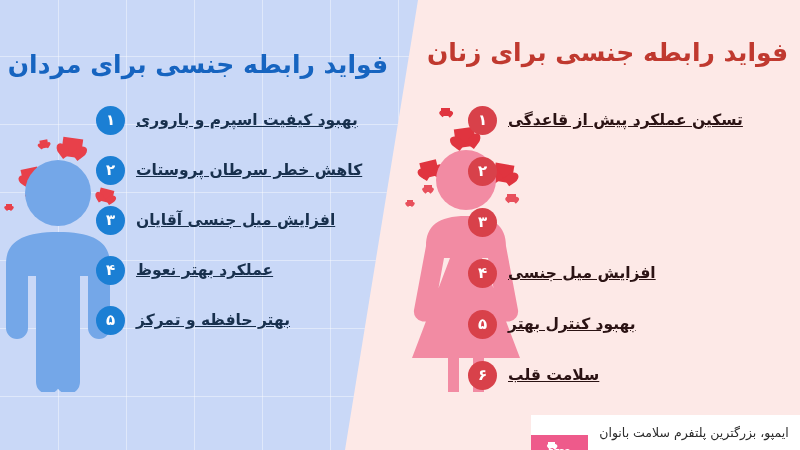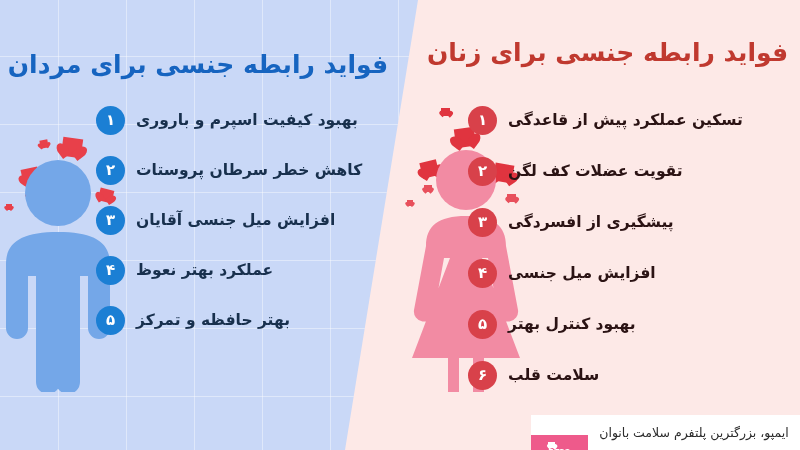--- a/index.html
+++ b/index.html
@@ -100,20 +100,21 @@
     box-sizing: border-box;
   }
   .badge-blue { background: #1b7fd4; }
   .badge-red  { background: #d8414a; }
 
   .row-text {
     font-size: 15.5px;
     font-weight: bold;
     white-space: nowrap;
     line-height: 1.1;
+    text-decoration: underline;
   }
   .text-blue { color: #18304d; }
   .text-red  { color: #2b1314; }
 
   
   .figure { position: absolute; }
   .fig-man   { left: -8px;  top: 160px; }
   .fig-woman { left: 404px; top: 150px; }
 
   
@@ -285,25 +286,23 @@
     </div>
   </div>
 
   <div class="list list-women">
     <div class="row">
       <span class="badge badge-red">۱</span>
       <span class="row-text text-red">تسکین عملکرد پیش از قاعدگی</span>
     </div>
     <div class="row">
       <span class="badge badge-red">۲</span>
-      <span class="row-text text-red">تقویت عضلات کف لگن</span>
     </div>
     <div class="row">
       <span class="badge badge-red">۳</span>
-      <span class="row-text text-red">پیشگیری از افسردگی</span>
     </div>
     <div class="row">
       <span class="badge badge-red">۴</span>
       <span class="row-text text-red">افزایش میل جنسی</span>
     </div>
     <div class="row">
       <span class="badge badge-red">۵</span>
       <span class="row-text text-red">بهبود کنترل بهتر</span>
     </div>
     <div class="row">

